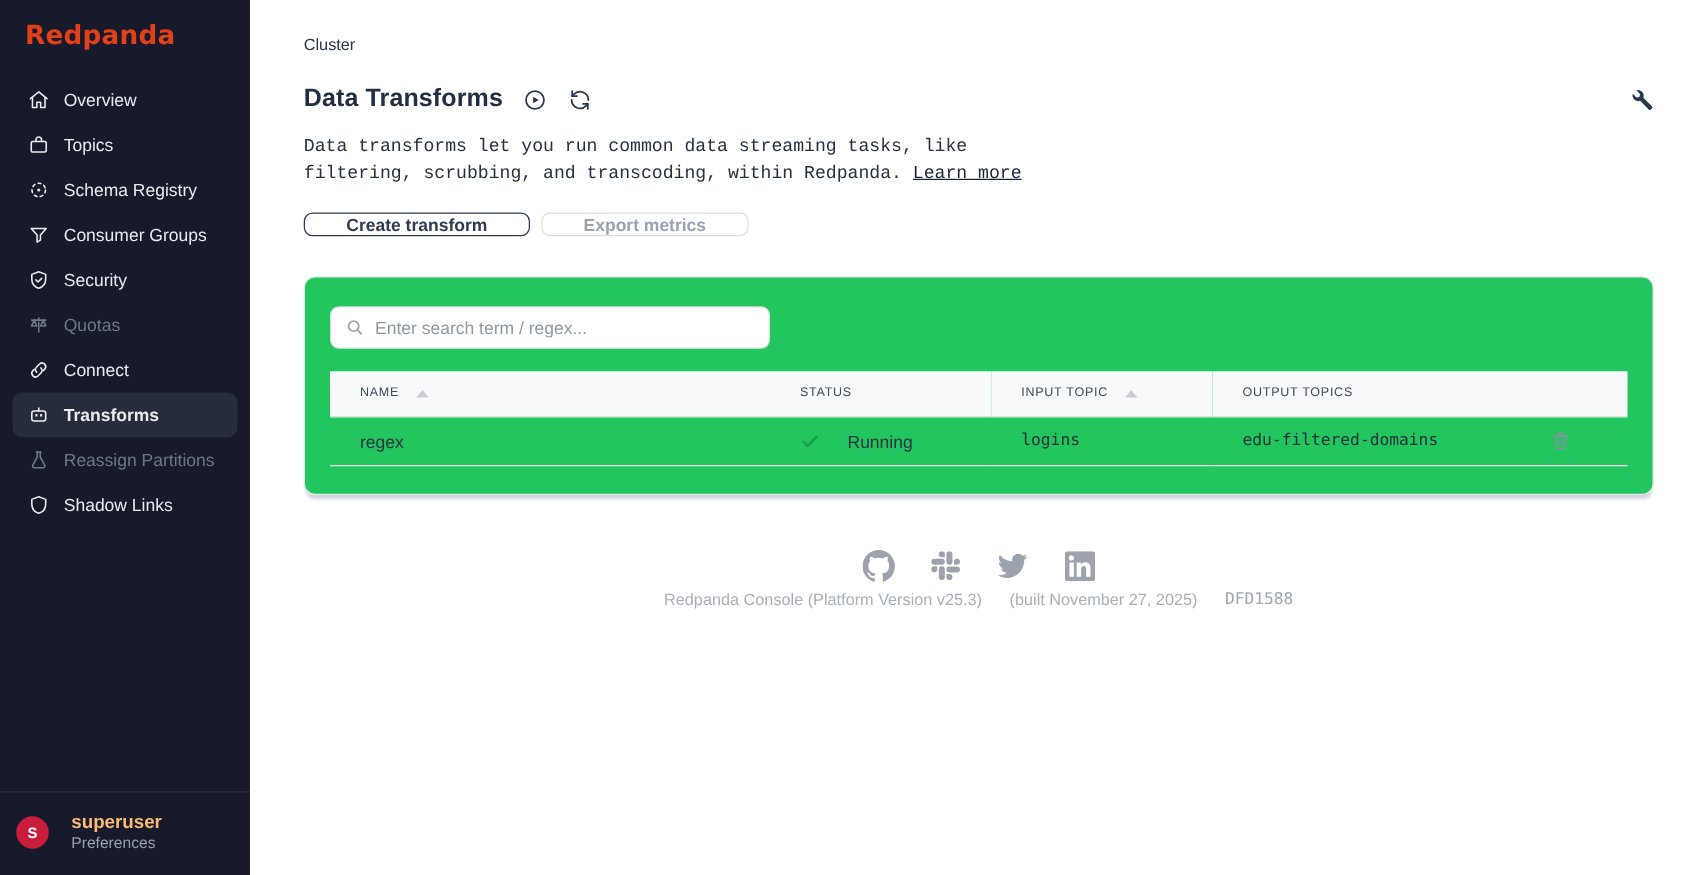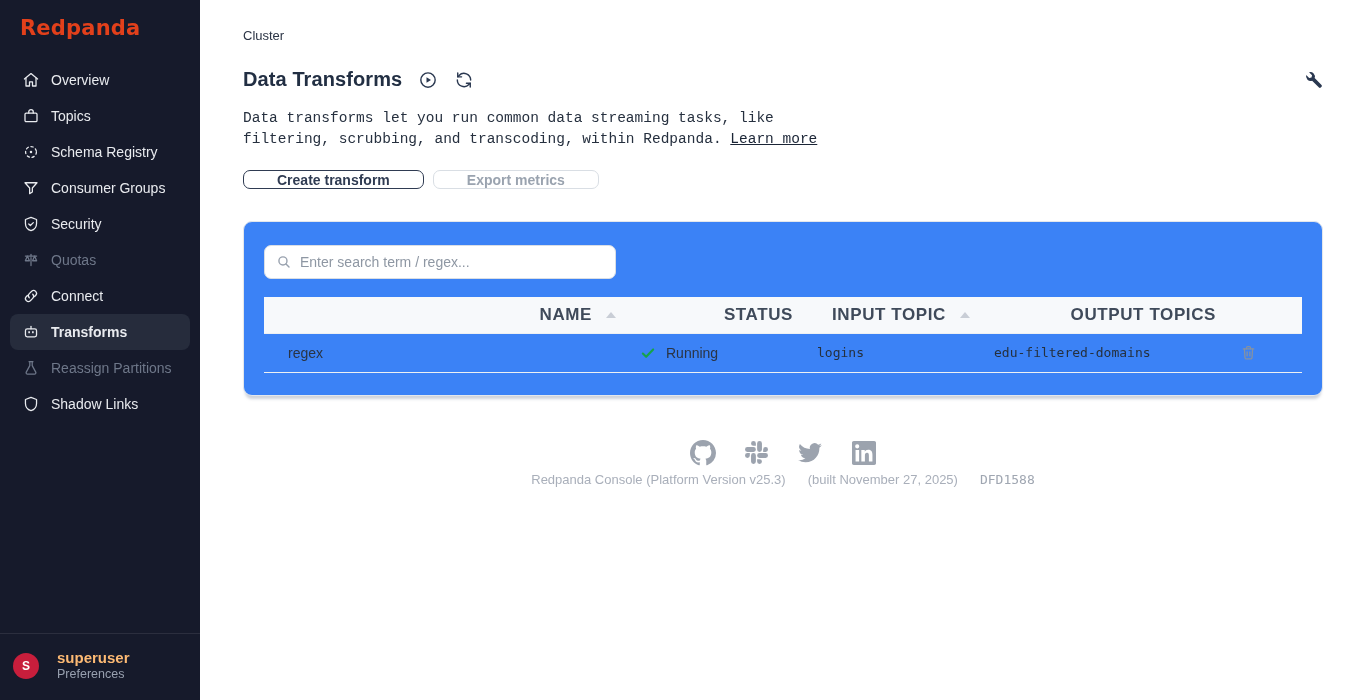--- a/index.html
+++ b/index.html
@@ -40,34 +40,34 @@
   .learn-more { color:#1b2536; text-decoration:underline; cursor:pointer; }
 
   .btn-row { margin-top:20px; display:flex; gap:9px; }
   .btn { height:19px; padding:0 33px; border-radius:7px; font-size:14px; font-weight:bold; background:#fff;
          font-family:"Liberation Sans", sans-serif; cursor:pointer; }
   .btn-primary-outline { border:1.5px solid #2F3B52; color:#2F3B52; }
   .btn-disabled { border:1px solid #D9DEE4; color:#9AA3AF; cursor:default; }
 
   
   .card { margin-top:32px; border:1px solid #E3E7EC; border-radius:9px; padding:23px 20px 22px;
-          box-shadow:0 5px 3px -2px rgba(115,125,145,.35); background:#3b82f6; }
+          box-shadow:0 5px 3px -2px rgba(115,125,145,.35); background:#22c55e; }
   .search-box { width:352px; height:34px; border:1px solid #D9DEE5; border-radius:7px; display:flex; align-items:center; padding:0 12px; gap:9px; background:#fff; }
   .search-box svg { width:14px; height:14px; stroke:#98A1AE; fill:none; stroke-width:1.6; stroke-linecap:round; flex:none; }
   .search-box input { border:none; outline:none; flex:1; font-size:14px; color:#26303F; font-family:"Liberation Sans", sans-serif; }
   .search-box input::placeholder { color:#8E97A3; }
 
   table { width:100%; border-collapse:collapse; margin-top:18px; }
   thead tr { background:#F7F9FB; }
-  th { text-align:right; font-size:17px; letter-spacing:.6px; color:#3F4A5A; font-weight:bold; height:36px; padding:0 0 0 24px; white-space:nowrap; }
+  th { text-align:left; font-size:10px; letter-spacing:.6px; color:#3F4A5A; font-weight:normal; height:36px; padding:0 0 0 24px; white-space:nowrap; }
   .sort-tri { display:inline-block; margin-left:14px; width:0; height:0; border-left:5px solid transparent; border-right:5px solid transparent; border-bottom:6px solid #C9CED6; vertical-align:middle; }
   td { height:39px; padding:0 0 0 24px; font-size:14px; color:#2A3444; border-top:1px solid #EDF0F3; border-bottom:1px solid #EDF0F3; }
   .col-name { width:352px; } .col-status { width:177px; } .col-input { width:177px; } .col-output { width:246px; } .col-actions { width:auto; }
   .mono { font-family:"DejaVu Sans Mono", monospace; font-size:13px; color:#25303E; }
-  .status-cell { display:flex; align-items:center; gap:10px; }
+  .status-cell { display:flex; align-items:center; gap:22px; }
   .status-cell svg { width:16px; height:16px; stroke:#16A34A; fill:none; stroke-width:2.4; stroke-linecap:round; stroke-linejoin:round; }
   .trash-btn { background:none; border:none; padding:0; cursor:pointer; display:flex; }
   .trash-btn svg { width:17px; height:17px; stroke:#8792A1; fill:none; stroke-width:1.5; stroke-linecap:round; stroke-linejoin:round; }
 
   
   .footer { margin-top:44px; display:flex; flex-direction:column; align-items:center; }
   .footer-icons { display:flex; align-items:center; gap:29px; }
   .footer-icons a { display:flex; cursor:pointer; }
   .footer-icons svg { fill:#9CA3AE; }
   .footer-text { margin-top:6px; display:flex; align-items:center; gap:22px; font-size:13px; color:#A9AFBA; }

